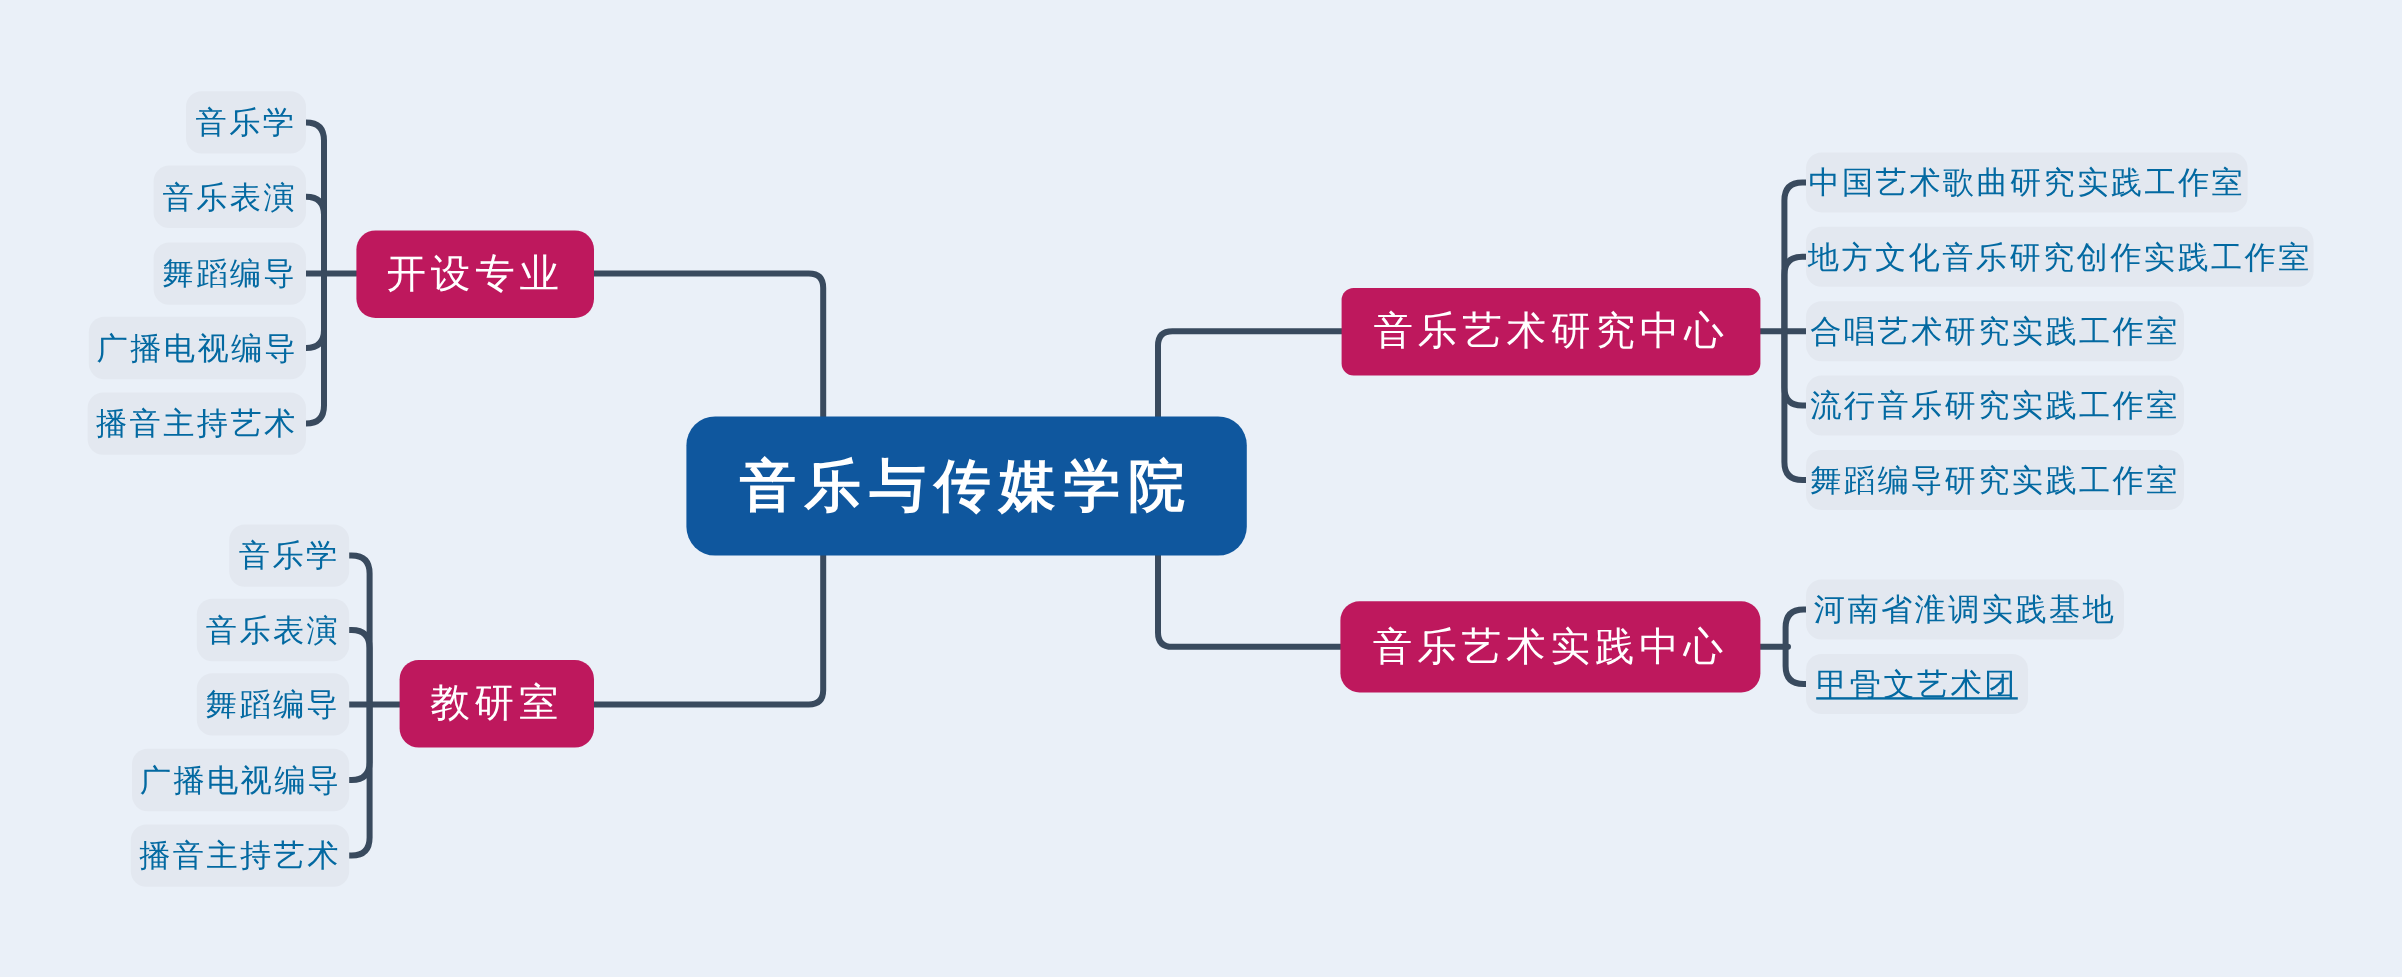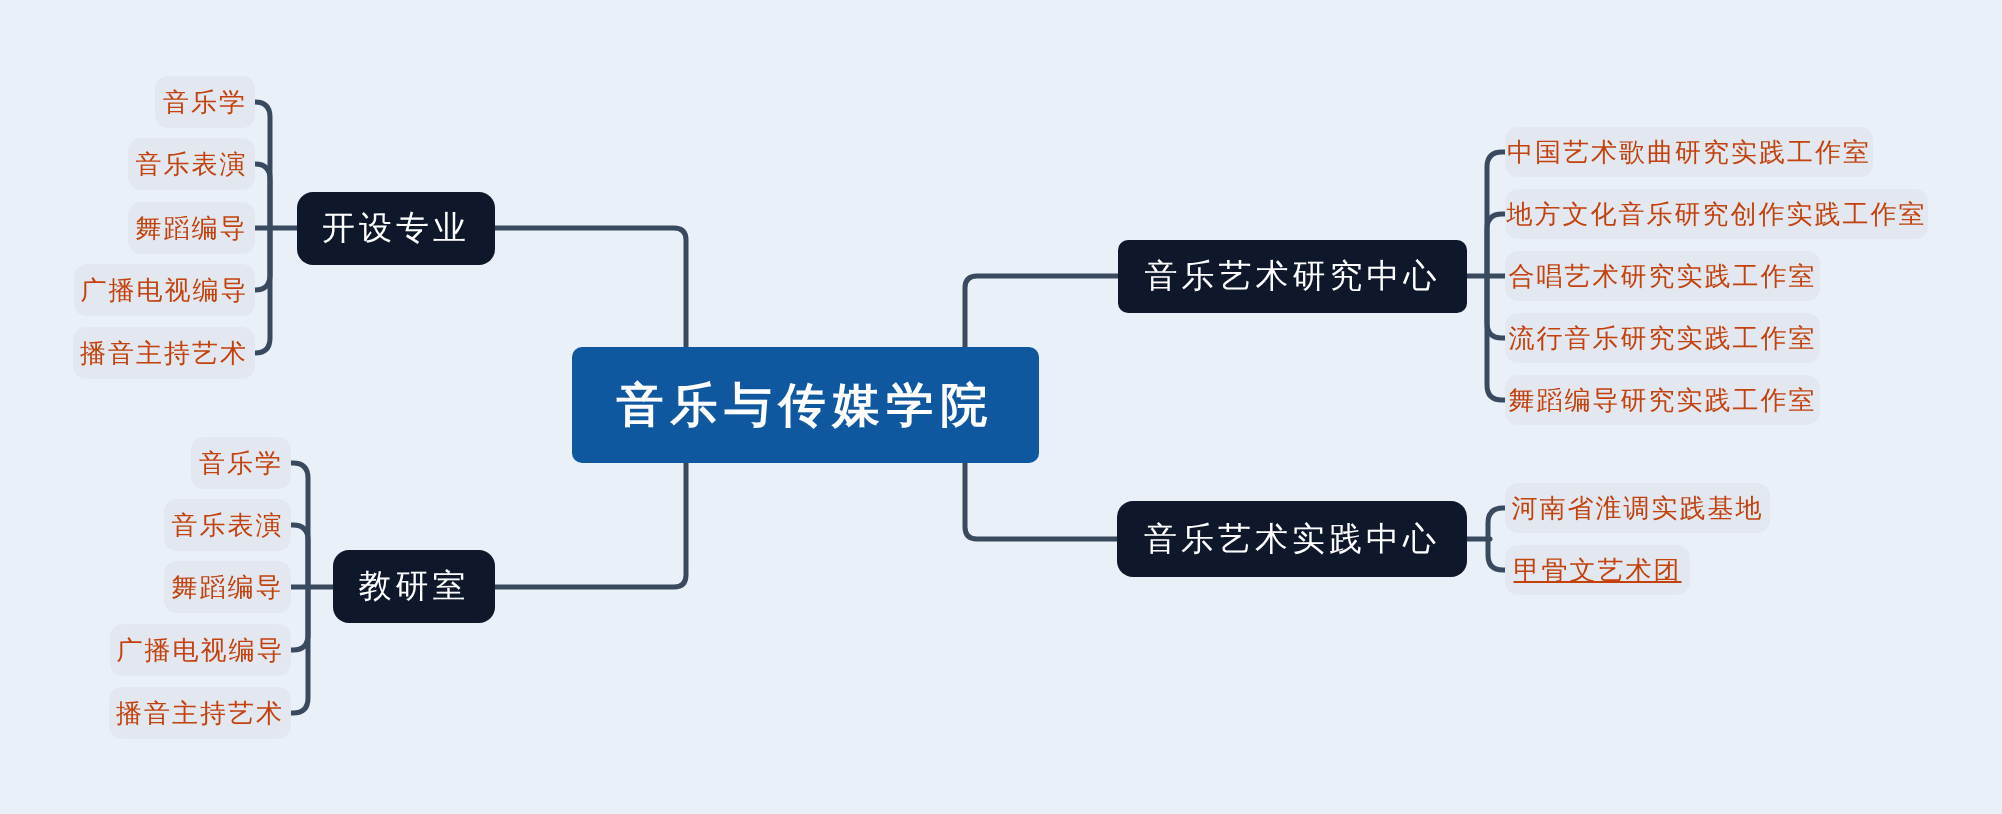--- a/index.html
+++ b/index.html
@@ -16,30 +16,30 @@
   #connector-layer path {
     fill:none; stroke:#394a5e; stroke-width:5; stroke-linecap:round;
   }
   .node {
     position:absolute; box-sizing:border-box;
     display:flex; align-items:center; justify-content:center;
     white-space:nowrap; cursor:default;
   }
   .root-node {
     background:#0f579e; color:#ffffff;
-    border-radius:10px;
+    border-radius:24px;
     font-size:47px; font-weight:bold; letter-spacing:7px;
   }
   .branch-node {
-    background:#0f172a; color:#ffffff;
+    background:#be185d; color:#ffffff;
     border-radius:16px;
     font-size:33px; letter-spacing:4px;
   }
   .child-node {
-    background:#e3e8f0; color:#c2410c;
+    background:#e3e8f0; color:#0369a1;
     border-radius:13px;
     font-size:26px; letter-spacing:2px;
   }
 </style>
 </head>
 <body>
 
 <svg id="connector-layer" viewBox="0 0 2002 814" xmlns="http://www.w3.org/2000/svg">
 
   <path d="M 495 228 L 674 228 Q 686 228 686 240 L 686 348"></path>

